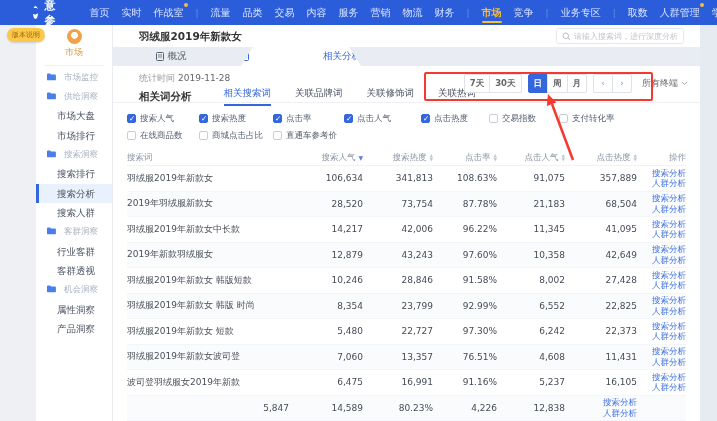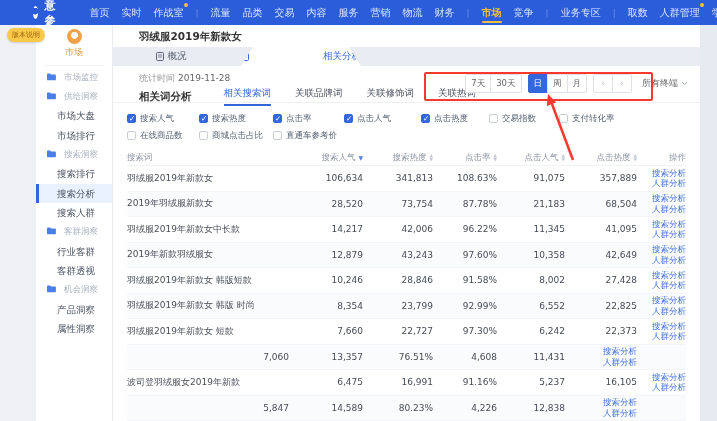--- a/index.html
+++ b/index.html
@@ -172,28 +172,35 @@
             <span>客群洞察</span>
           </div>
           <div class="side-item">行业客群</div>
           <div class="side-item">客群透视</div>
           <div class="side-group-header">
             <span><svg width="9" height="8" viewBox="0 0 9 8">
                 <path d="M0 1.5C0 1 .4.6.9.6h2.2l.9 1h4c.5 0 .9.4.9.9v3.9c0 .5-.4.9-.9.9H.9C.4 7.3 0 6.9 0 6.4z" fill="#4a7fe8"></path>
               </svg></span>
             <span>机会洞察</span>
           </div>
+          <div class="side-item">属性洞察</div>
           <div class="side-item">产品洞察</div>
-          <div class="side-item">属性洞察</div>
         </div>
     </div>
 
     <div class="main">
       <div class="header-card">
         <div class="page-title">羽绒服2019年新款女</div>
+        <div class="searchbox">
+          <svg width="9" height="9" viewBox="0 0 9 9">
+              <circle cx="3.8" cy="3.8" r="2.8" fill="none" stroke="#b9bfc9"></circle>
+              <path d="M6 6l2.2 2.2" stroke="#b9bfc9"></path>
+            </svg>
+          <input type="text" placeholder="请输入搜索词，进行深度分析" style="">
+        </div>
       </div>
 
       <div class="tab-strip" id="tab-strip">
           <div class="tab tab-1">
             <span style="display: inline-flex;">
               <svg width="8" height="9" viewBox="0 0 8 9">
                 <rect x=".5" y=".5" width="7" height="8" rx="1" fill="none" stroke="currentColor"></rect>
                 <path d="M2 3h4M2 5h4" stroke="currentColor" stroke-width=".8"></path>
               </svg>
             </span>
@@ -209,21 +216,21 @@
             <span>相关分析</span>
           </div>
         </div>
 
       <div class="analysis-card">
         <div class="stats-row">
           <span>统计时间</span><b>2019-11-28</b>
         </div>
 
         <div class="controls">
-          <span id="seg-groups" style="display:flex;gap:6px;">
+          <span id="seg-groups" style="display:flex;gap:6px;font-weight:bold;">
               <span class="seg-group">
                 <span class="seg">7天</span>
                 <span class="seg">30天</span>
               </span>
               <span class="seg-group">
                 <span class="seg active">日</span>
                 <span class="seg">周</span>
                 <span class="seg">月</span>
               </span>
               <span class="seg-group">
@@ -406,31 +413,32 @@
                 <div class="td num">92.99%</div>
                 <div class="td num">6,552</div>
                 <div class="td num">22,825</div>
                 <div class="td ops">
                   <span class="oplink">搜索分析</span>
                   <span class="oplink">人群分析</span>
                 </div>
               </div>
               <div class="trow">
                 <div class="td kw">羽绒服2019年新款女 短款</div>
-                <div class="td num">7,660</div>
+                <div class="td num">5,480</div>
                 <div class="td num">22,727</div>
                 <div class="td num">97.30%</div>
                 <div class="td num">6,242</div>
                 <div class="td num">22,373</div>
                 <div class="td ops">
                   <span class="oplink">搜索分析</span>
                   <span class="oplink">人群分析</span>
                 </div>
               </div>
               <div class="trow alt">
+                <div class="td kw">羽绒服2019年新款女波司登</div>
                 <div class="td num">7,060</div>
                 <div class="td num">13,357</div>
                 <div class="td num">76.51%</div>
                 <div class="td num">4,608</div>
                 <div class="td num">11,431</div>
                 <div class="td ops">
                   <span class="oplink">搜索分析</span>
                   <span class="oplink">人群分析</span>
                 </div>
               </div>

